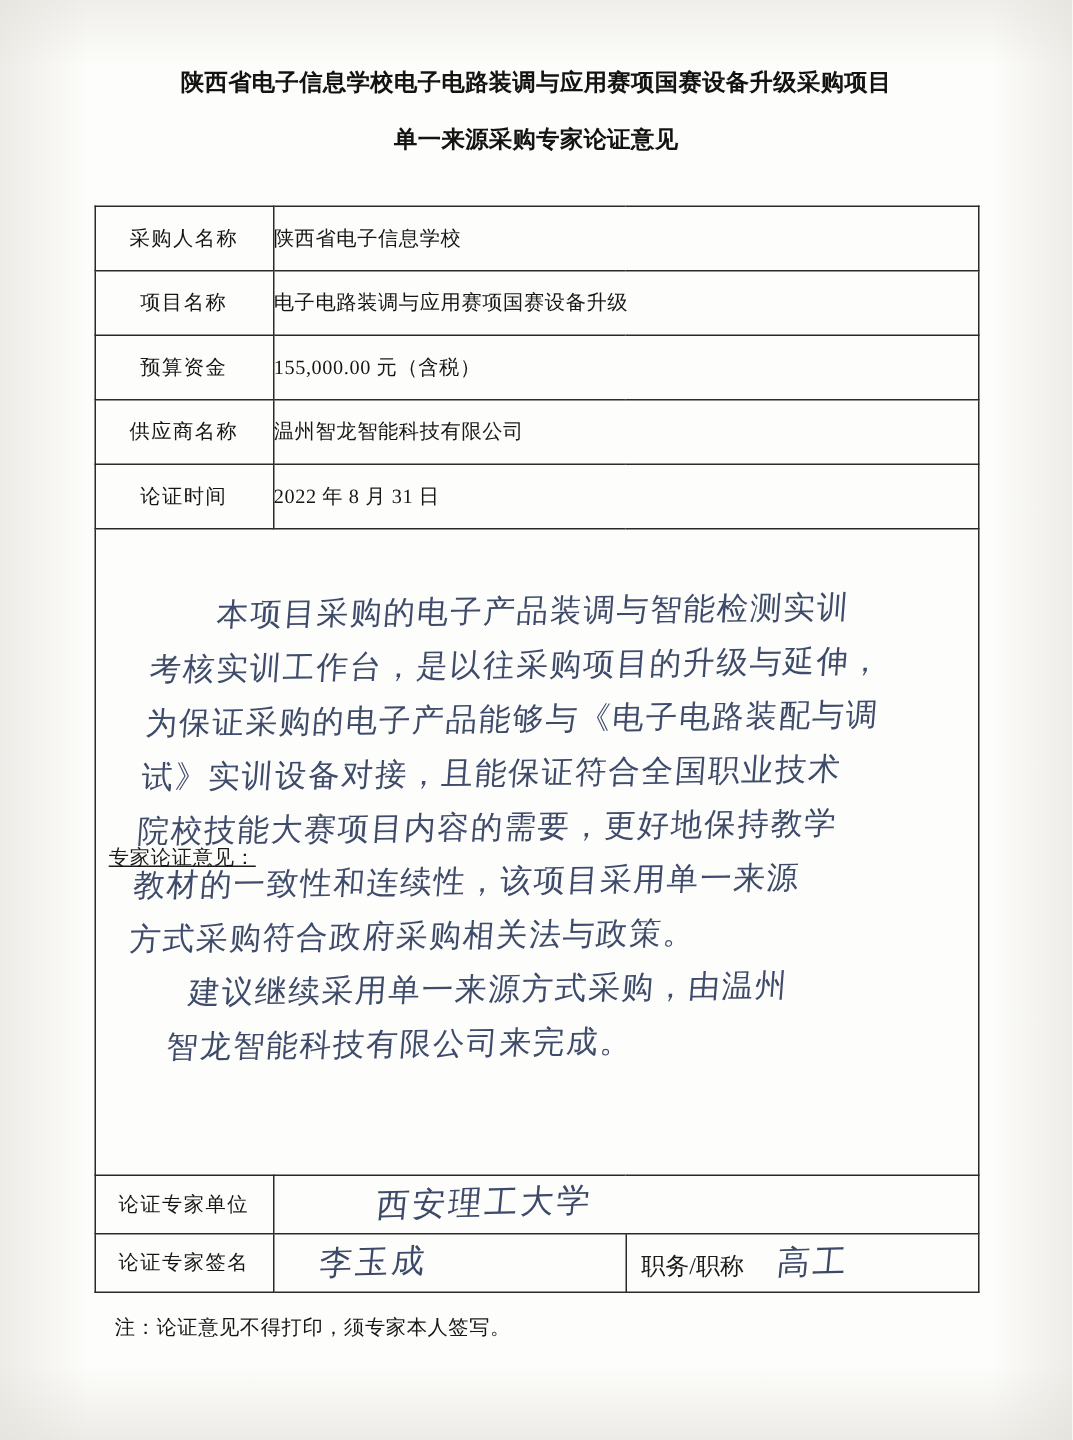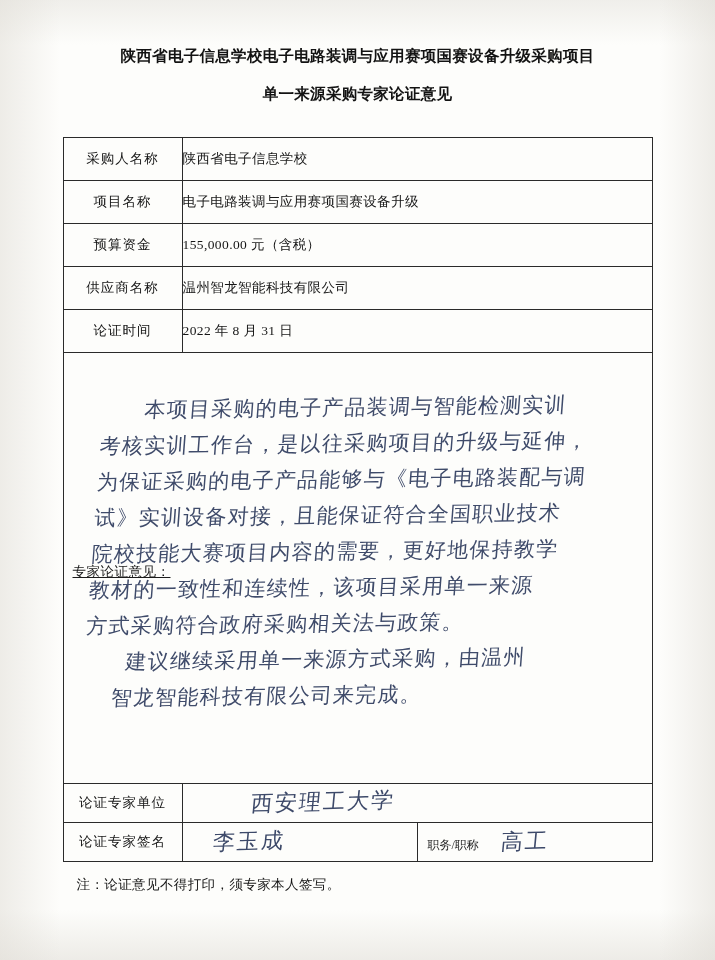--- a/index.html
+++ b/index.html
@@ -186,21 +186,21 @@
         <td class="sign-unit-val" colspan="2">
           <span class="sig-hand">西安理工大学</span>
         </td>
       </tr>
       <tr class="sign-row">
         <td class="lbl">论证专家签名</td>
         <td class="sign-unit-val">
           <span class="sig-hand name">李玉成</span>
         </td>
         <td class="sign-unit-val" style="width:190px;">
-          <span style="font-size:12px;padding-left:10px;">职务/职称</span>
+          <span style="font-size:16px;padding-left:10px;">职务/职称</span>
           <span class="sig-hand title">高工</span>
         </td>
       </tr>
     </tbody>
   </table>
 
   <div class="note">注：论证意见不得打印，须专家本人签写。</div>
 </div>
 
 </body></html>

